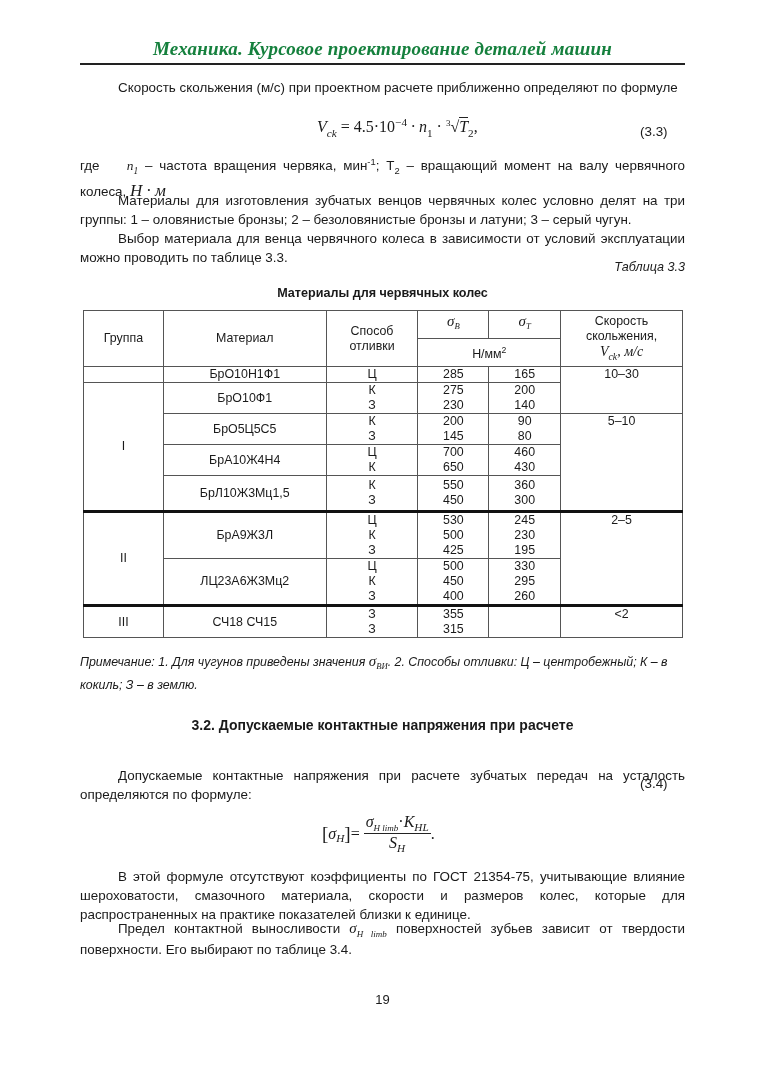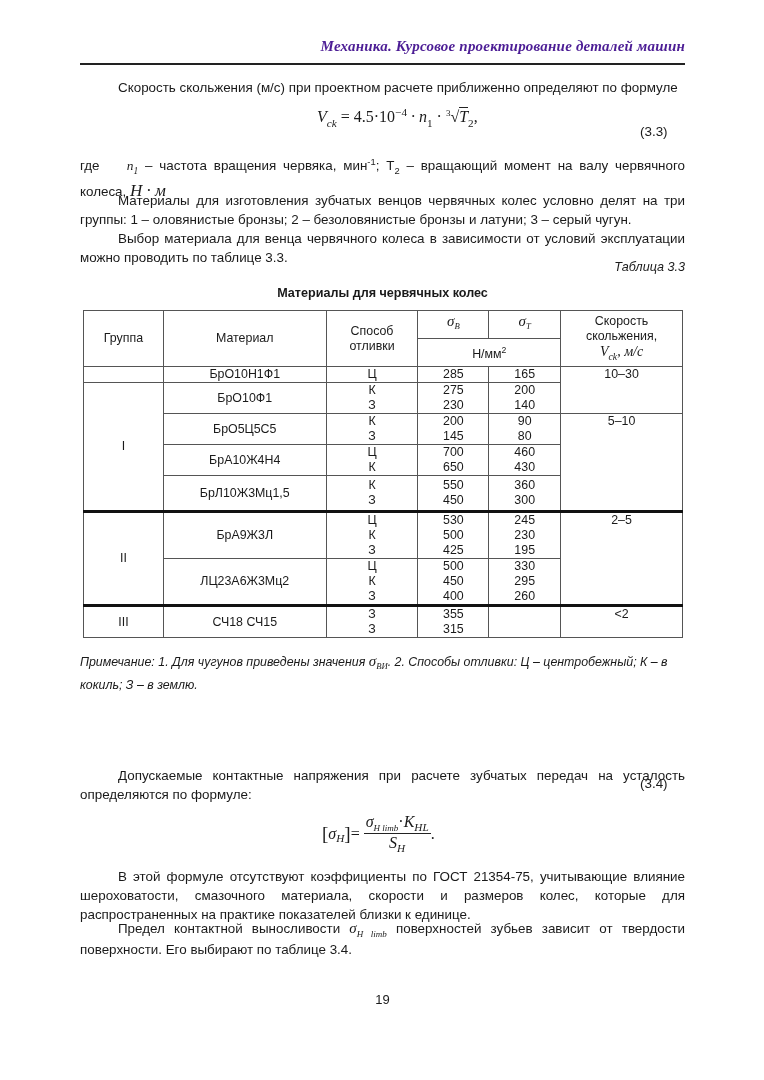--- a/index.html
+++ b/index.html
@@ -1,17 +1,17 @@
 <!DOCTYPE html>
 <html><head>
 <meta charset="utf-8">
 <style>
   html, body { margin:0; padding:0; background:#ffffff; }
   body { width:764px; height:1080px; position:relative; overflow:hidden; font-family:"Liberation Sans", sans-serif; color:#1a1a1a; font-size:13.4px; }
-  .header { position:absolute; left:80px; top:38px; width:605px; text-align:right; font-family:"Liberation Serif", serif; font-style:italic; font-weight:bold; font-size:15px; letter-spacing:0.2px; color:#4c1d95; }
+  .header { position:absolute; left:80px; top:38px; width:605px; text-align:center; font-family:"Liberation Serif", serif; font-style:italic; font-weight:bold; font-size:19px; letter-spacing:0.2px; color:#15803d; }
   .header-rule { position:absolute; left:80px; top:63px; width:605px; height:0; border-top:2px solid #222; }
   p.par { position:absolute; left:80px; width:605px; margin:0; line-height:19px; text-align:justify; }
   .indent { text-indent:38px; }
   .math { font-family:"Liberation Serif", serif; font-style:italic; }
   .formula { position:absolute; font-family:"Liberation Serif", serif; font-size:16px; }
   .eqno { position:absolute; left:640px; font-size:13.4px; }
   .caption-r { position:absolute; left:80px; width:605px; text-align:right; font-style:italic; font-size:12.6px; }
   .table-title { position:absolute; left:80px; width:605px; text-align:center; font-weight:bold; font-size:12.6px; }
   table.t { position:absolute; left:83px; top:310px; width:600px; border-collapse:collapse; font-size:12.4px; }
   table.t td { border:1px solid #555; text-align:center; vertical-align:middle; padding:0 2px; line-height:15px; }
@@ -26,21 +26,21 @@
   .frac .den { display:block; padding:0 2px; }
 </style>
 </head>
 <body>
 
 <div class="header">Механика. Курсовое проектирование деталей машин</div>
 <div class="header-rule"></div>
 
 <p class="par indent" style="top:78px;">Скорость скольжения (м/с) при проектном расчете приближенно определяют по формуле</p>
 
-<div class="formula" style="left:317px; top:106px;">
+<div class="formula" style="left:317px; top:116px;">
   <span class="math">V</span><sub class="math">ck</sub><span> = 4.5·10</span><sup>−4</sup><span class="math"> · n</span><sub>1</sub><span> · </span><sup style="font-size:9px;">3</sup><span>√</span><span class="math" style="border-top:1px solid #222;">T</span><sub>2</sub><span>,</span>
 </div>
 <div class="eqno" style="top:124px;">(3.3)</div>
 
 <p class="par" style="top:153px;">
   <span>где</span>&nbsp;&nbsp;&nbsp;&nbsp;<span class="math">n</span><sub class="math">1</sub><span> – частота вращения червяка, мин</span><sup>-1</sup><span>; T</span><sub>2</sub><span> – вращающий момент на валу червячного колеса,</span>&nbsp;<span class="math" style="font-size:17px;">H · м</span>
 </p>
 
 <p class="par indent" style="top:191px;">Материалы для изготовления зубчатых венцов червячных колес условно делят на три группы: 1 – оловянистые бронзы; 2 – безоловянистые бронзы и латуни; 3 – серый чугун.</p>
 <p class="par indent" style="top:229px;">Выбор материала для венца червячного колеса в зависимости от условий эксплуатации можно проводить по таблице 3.3.</p>
@@ -159,20 +159,21 @@
   </tr>
 </tbody>
   </table>
 
 <div class="note" style="top:652px;">
   <span>Примечание: 1. Для чугунов приведены значения</span>
   <span class="math" style="font-size:15px;">σ</span><sub class="math">ВИ</sub><span>. 2. Способы отливки: Ц – центробежный; К – в кокиль; З – в землю.</span>
 </div>
 
 <div class="section-title" style="top:716px;">
+  <div>3.2. Допускаемые контактные напряжения при расчете</div>
 </div>
 
 <p class="par indent" style="top:766px;">Допускаемые контактные напряжения при расчете зубчатых передач на усталость определяются по формуле:</p>
 
 <div class="formula" style="left:322px; top:813px;">
   <span style="font-size:19px; vertical-align:middle;">[</span><span class="math" style="vertical-align:middle;">σ</span><sub class="math">H</sub><span style="font-size:19px; vertical-align:middle;">]</span><span style="vertical-align:middle;">=</span>
   <span class="frac">
     <span class="num"><span class="math">σ</span><sub class="math" style="font-size:9px;">H limb</sub><span>·</span><span class="math">K</span><sub class="math">HL</sub></span>
     <span class="den"><span class="math">S</span><sub class="math">H</sub></span>
   </span><span style="vertical-align:middle;">.</span>

